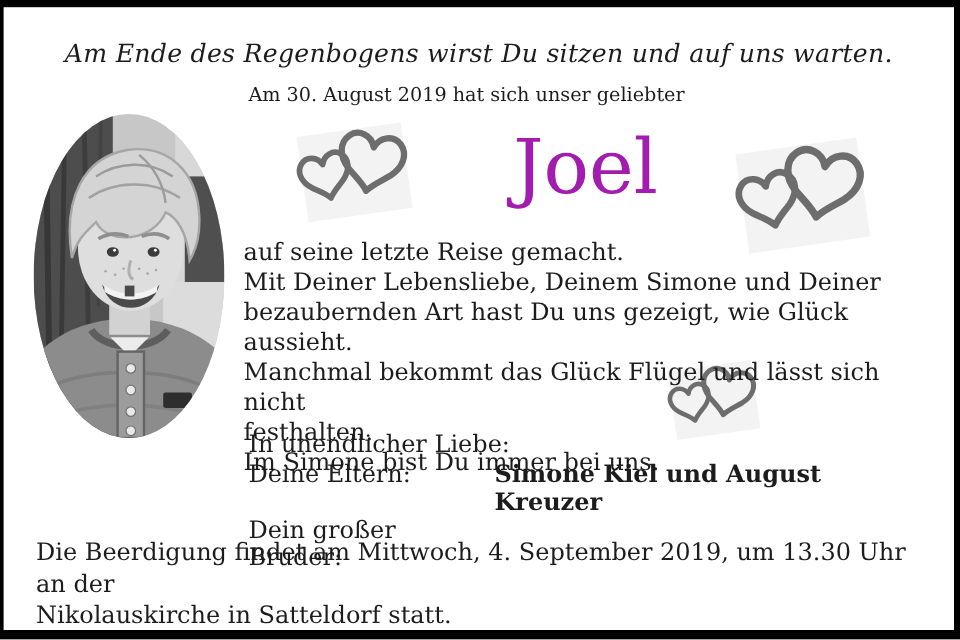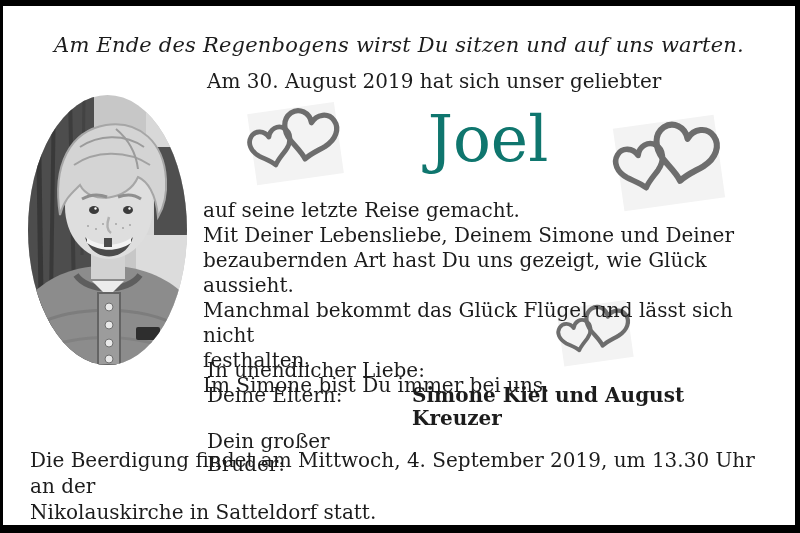--- a/index.html
+++ b/index.html
@@ -20,28 +20,28 @@
   }
   .quote {
     position: absolute; left: 0; top: 27px; width: 100%;
     text-align: center;
     font-style: italic;
     font-size: 21px;
     letter-spacing: 0.2px;
   }
   .intro {
     position: absolute; left: 204px; top: 63px;
-    font-size: 20px;
+    font-size: 16px;
   }
   .deceased-name {
     position: absolute; left: 405px; top: 98px; width: 160px;
     text-align: center;
     font-size: 63px;
     line-height: 72px;
-    color: #0f766e;
+    color: #a21caf;
   }
   .photo {
     position: absolute; left: 25px; top: 89px;
     width: 159px; height: 270px;
   }
   .hearts { position: absolute; }
   .hearts-left  { left: 240px; top: 91px;  width: 105px; height: 95px; }
   .hearts-right { left: 605px; top: 105px; width: 122px; height: 106px; }
   .hearts-lower { left: 550px; top: 293px; width: 84px;  height: 70px; }
   .body-block {

